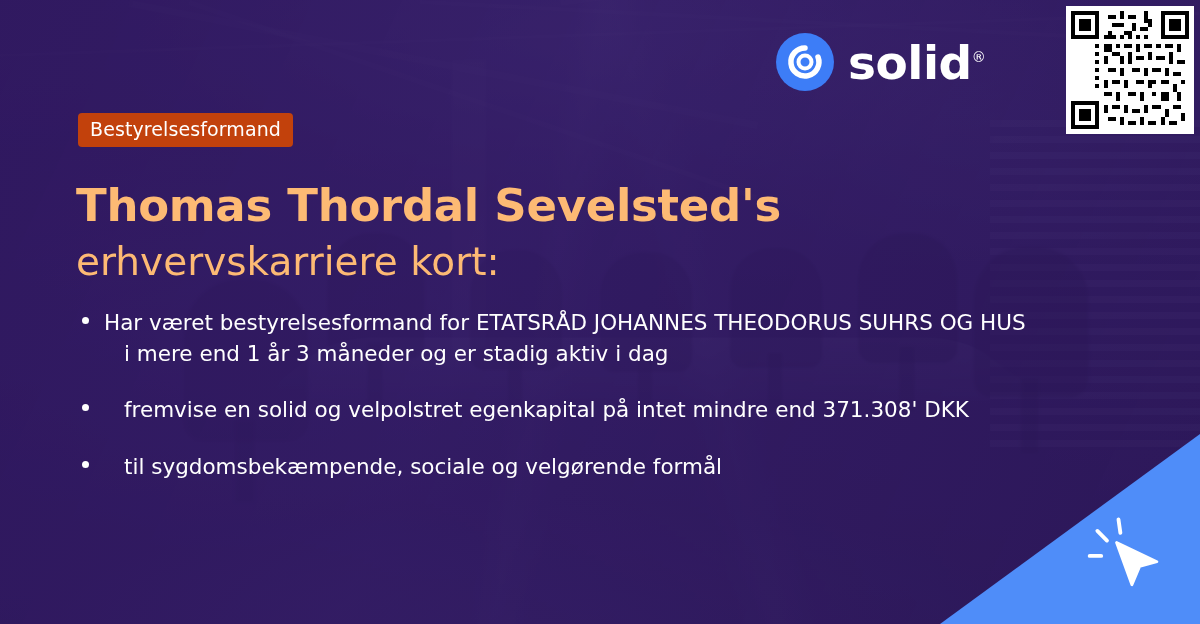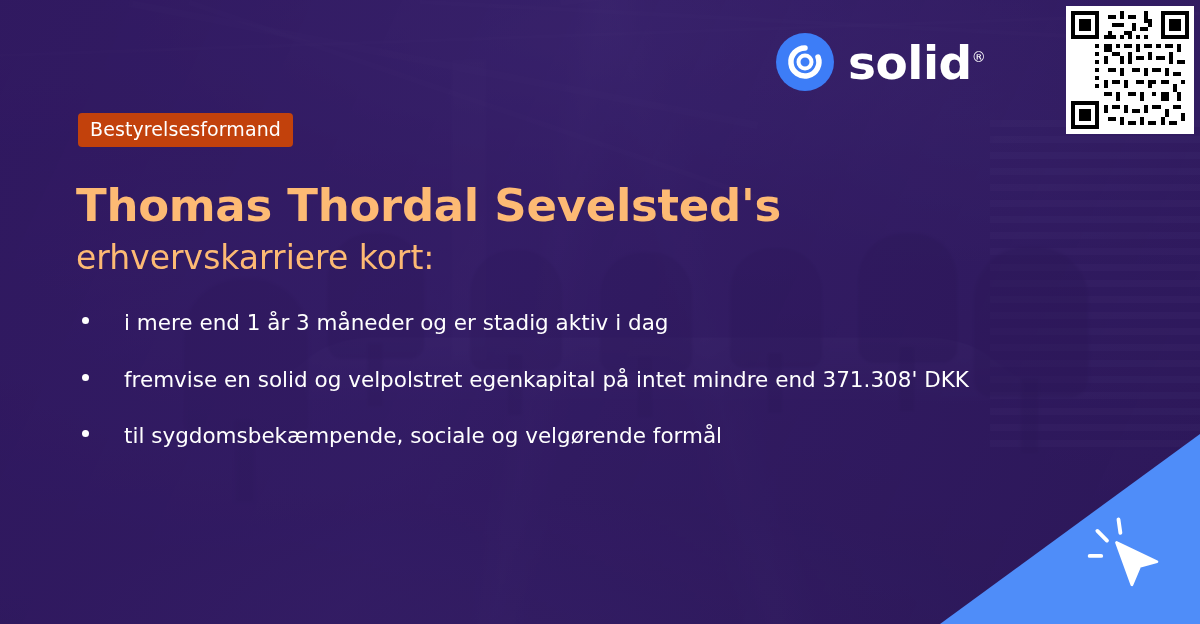--- a/index.html
+++ b/index.html
@@ -176,21 +176,21 @@
     color: #fdba74;
     font-size: 45px;
     font-weight: bold;
     line-height: 1.22;
     letter-spacing: -0.3px;
     width: 820px;
     margin-top: 24px;
   }
   .headline .line2 {
     font-weight: normal;
-    font-size: 33px;
+    font-size: 39px;
     letter-spacing: 0;
     display: block;
     margin-top: 4px;
   }
 
   .bullets {
     position: absolute;
     left: 78px; top: 308px;
     width: 1180px;
     color: #ffffff;
@@ -370,20 +370,21 @@
   <div class="badge">Bestyrelsesformand</div>
 
   <div class="headline">
     <span>Thomas Thordal Sevelsted's</span>
     <span class="line2">erhvervskarriere kort:</span>
   </div>
 
   <div class="bullets">
     <div class="bullet">
       <span class="dot"></span>
+      <span>Har været bestyrelsesformand for ETATSRÅD JOHANNES THEODORUS SUHRS OG HUS</span>
       <span class="l2">i mere end 1 år 3 måneder og er stadig aktiv i dag</span>
     </div>
     <div class="bullet">
       <span class="dot"></span>
       <span class="l2">fremvise en solid og velpolstret egenkapital på intet mindre end 371.308' DKK</span>
     </div>
     <div class="bullet">
       <span class="dot"></span>
       <span class="l2">til sygdomsbekæmpende, sociale og velgørende formål</span>
     </div>

